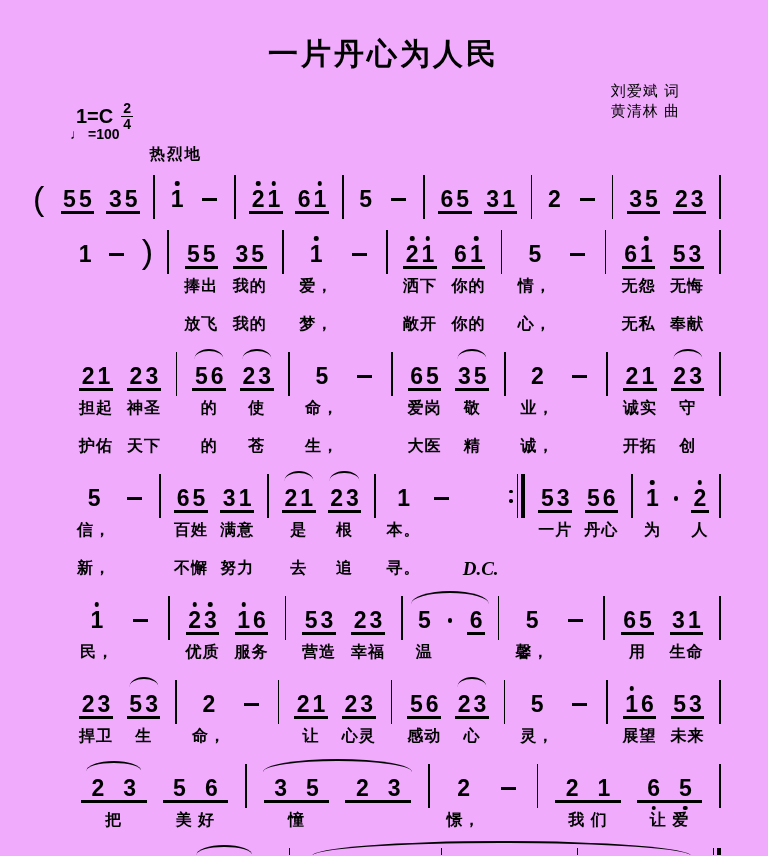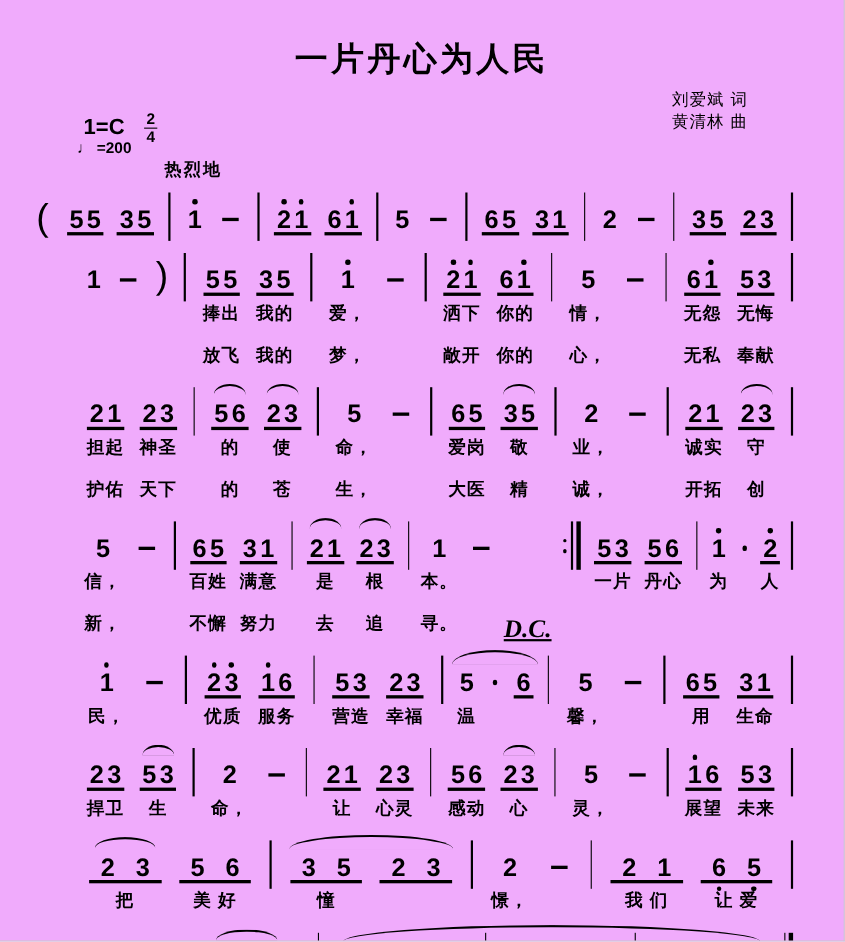--- a/index.html
+++ b/index.html
@@ -1,21 +1,21 @@
 <!DOCTYPE html>
 <html><head>
 <meta charset="utf-8">
 <style>
   html,body{margin:0;padding:0;background:#e9e9e9;}
   .page{width:768px;height:856px;background:#f0abfc;position:relative;overflow:hidden;
         border-right:1px solid #c9c9c9;border-bottom:1px solid #c9c9c9;box-sizing:border-box;
         font-family:"Liberation Sans",sans-serif;color:#000;}
   h1.title{margin:34px 0 0;text-align:center;font-size:30px;font-weight:700;letter-spacing:3px;}
   .hdr{position:relative;height:78px;margin:14px 48px 0 48px;}
-  .key{position:absolute;left:28px;top:12px;font-size:20px;font-weight:700;display:flex;align-items:center;gap:18px;}
+  .key{position:absolute;left:28px;top:12px;font-size:20px;font-weight:700;display:flex;align-items:center;gap:8px;}
   .frac{display:inline-flex;flex-direction:column;align-items:center;font-size:14px;font-weight:700;line-height:1.05;}
   .frac .top{border-bottom:1.8px solid #000;padding:0 2px;}
   .credits{position:absolute;right:39px;top:-8px;font-size:15px;line-height:1.35;letter-spacing:1px;}
   .tempo{position:absolute;left:22px;bottom:2px;font-size:14px;font-weight:700;display:flex;align-items:center;gap:4px;}
   .tempo .expr{margin-left:26px;font-size:15.5px;letter-spacing:2px;margin-top:42px;}
   .score{padding:14px 46px 0 64px;}
   .system{display:flex;align-items:flex-start;margin-bottom:22px;}
   .system.s0{margin-left:-34px;margin-bottom:17px;}
   .measure{flex:1 1 auto;display:flex;justify-content:space-evenly;align-items:flex-start;position:relative;padding:0 2px;min-width:0;}
   .tiewrap{display:flex;flex:3 1 auto;position:relative;align-items:flex-start;}
@@ -33,21 +33,21 @@
   .adot{width:4.5px;height:4.5px;border-radius:50%;background:#000;margin:7px 4px 0;}
   .paren{font-size:34px;font-weight:400;line-height:30px;padding:0 3px;}
   .bar{width:1.6px;height:44px;background:#000;margin-top:-6px;flex:0 0 auto;}
   .rep{display:flex;align-items:center;gap:3px;height:44px;margin-top:-6px;flex:0 0 auto;}
   .rdots{display:flex;flex-direction:column;gap:6px;margin-right:1px;}
   .rdots i{width:3.5px;height:3.5px;border-radius:50%;background:#000;}
   .bt{width:1.8px;height:44px;background:#000;}
   .bk{width:3.6px;height:44px;background:#000;}
   .ly{height:22px;font-size:16px;font-weight:600;letter-spacing:1px;margin-top:7px;white-space:pre;line-height:1.2;}
   .ly + .ly{margin-top:16px;}
-  .ly.dc{font-family:"Liberation Serif",serif;font-style:italic;font-weight:700;font-size:23px;letter-spacing:0;text-decoration:underline;}
+  .ly.dc{font-family:"Liberation Serif",serif;font-style:italic;font-weight:700;font-size:19px;letter-spacing:0;}
   .garc{position:absolute;top:-9px;left:50%;transform:translateX(-50%);width:82%;min-width:24px;height:8px;
         border-top:2.2px solid #000;border-radius:50% 50% 0 0 / 100% 100% 0 0;}
   .marc{position:absolute;top:-11px;left:9%;width:82%;height:11px;
         border-top:2.4px solid #000;border-radius:50% 50% 0 0 / 100% 100% 0 0;}
   .tiearc{position:absolute;top:-13px;left:22px;right:30px;height:13px;
         border-top:2.6px solid #000;border-radius:50% 50% 0 0 / 100% 100% 0 0;}
 </style>
 </head>
 <body>
 
@@ -60,21 +60,21 @@
         <span class="top">2</span>
         <span>4</span>
       </span>
     </div>
     <div class="credits">
       <div>刘爱斌 词</div>
       <div>黄清林 曲</div>
     </div>
     <div class="tempo">
       <span>♩</span>
-        <span>=200</span>
+        <span>=100</span>
       <span class="expr">热烈地</span>
     </div>
   </div>
   <div class="score">
       <div class="system s0">
         <span class="paren" style="line-height: 34px;">(</span>
         <div class="measure">
           <div class="grp">
             <div class="nrow u">
               <span class="nd">5</span>

